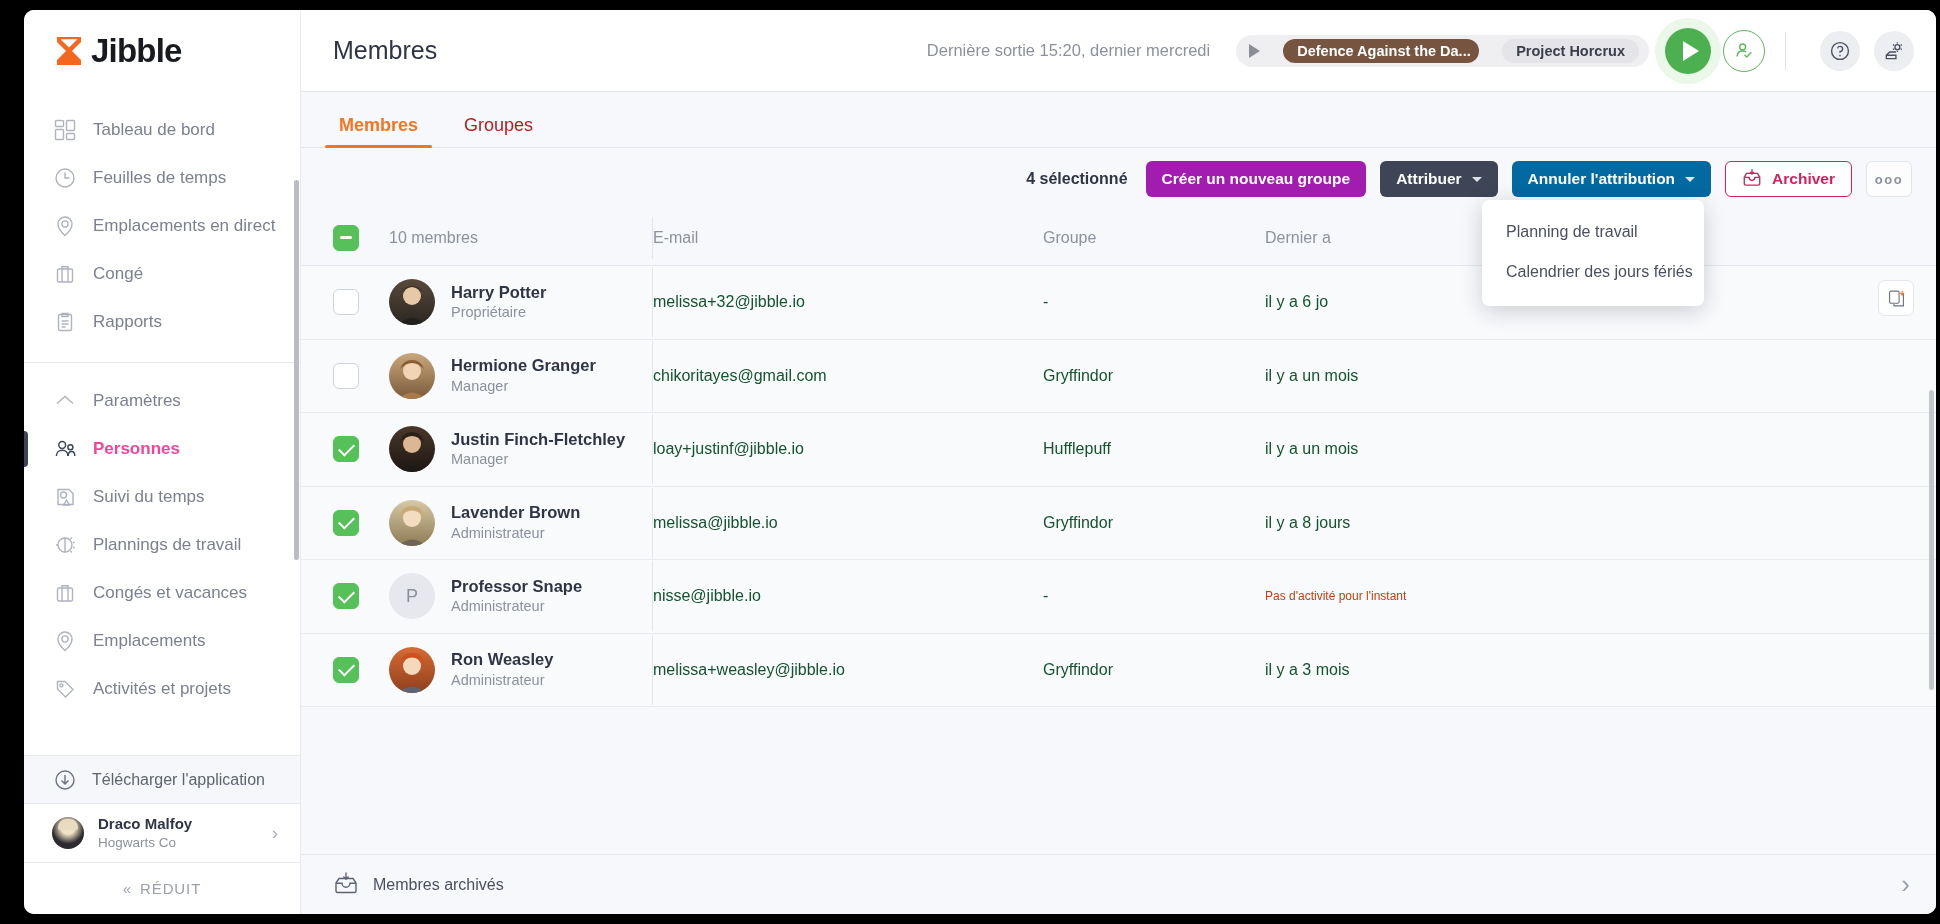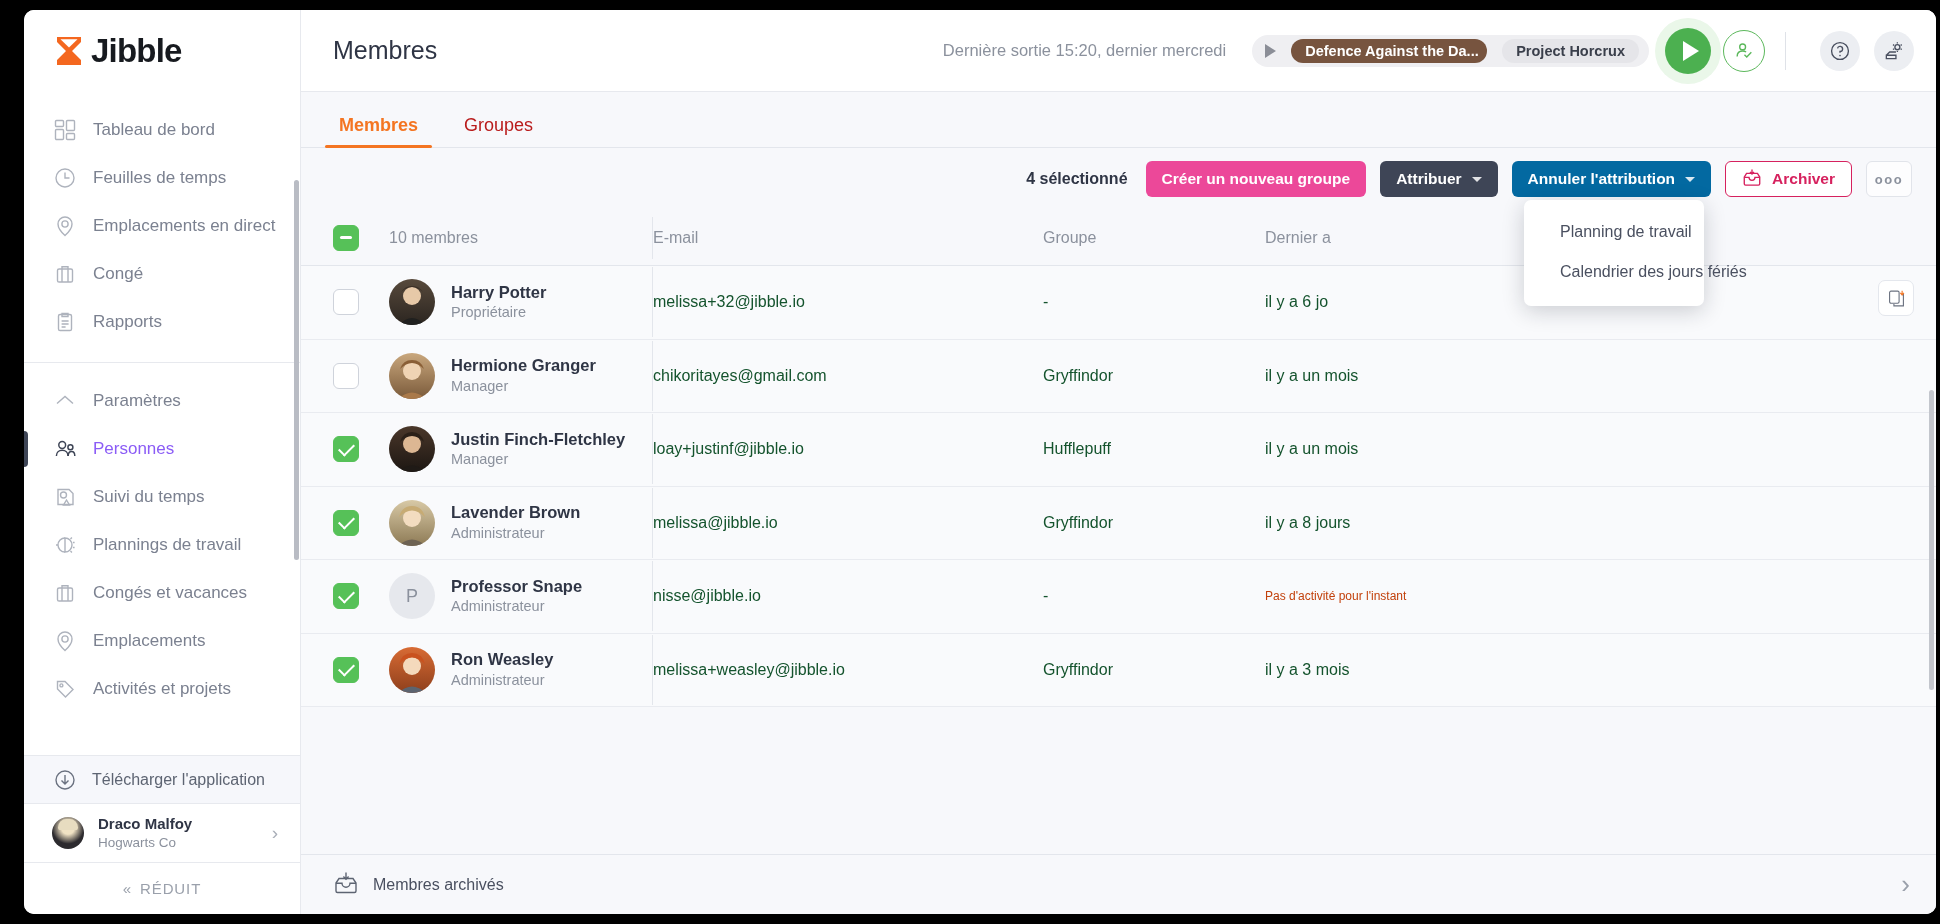--- a/index.html
+++ b/index.html
@@ -53,21 +53,21 @@
     font-size: 17px;
     position: relative;
     cursor: pointer;
   }
   .nav-item .ico {
     width: 26px; height: 26px;
     margin-right: 15px;
     display: flex; align-items: center; justify-content: center;
     flex: 0 0 26px;
   }
-  .nav-item.active { color: #8b5cf6; font-weight: normal; }
+  .nav-item.active { color: #ec4899; font-weight: bold; }
   .nav-item.active::before {
     content: ""; position: absolute;
     left: -4px; top: 6px;
     width: 8px; height: 36px;
     background: #3e4556; border-radius: 4px;
   }
   .nav-divider {
     height: 1px; background: #e7e9ee;
     margin: 16px 0 14px 0;
   }
@@ -128,21 +128,21 @@
     display: flex; align-items: center;
     padding: 0 22px 0 32px;
     flex: 0 0 82px;
   }
   .page-title { font-size: 25px; color: #2f3545; font-weight: normal; }
   .top-right { margin-left: auto; display: flex; align-items: center; gap: 0; }
   .last-out { font-size: 16.5px; color: #8b919d; margin-right: 26px; white-space: nowrap; }
   .track-pill {
     background: #efeff2; border-radius: 22px;
     height: 32px; display: flex; align-items: center;
-    padding: 0 10px 0 13px; gap: 15px;
+    padding: 0 10px 0 13px; gap: 23px;
   }
   .tri { width: 0;height:0;border-left:11px solid #8b8e97;
          border-top:7px solid transparent;border-bottom:7px solid transparent; }
   .chip {
     border-radius: 14px; height: 24px; display: flex; align-items: center;
     padding: 0 14px; font-size: 14.5px; font-weight: bold; white-space: nowrap;
   }
   .chip-activity { background: #77543f; color: #fff; max-width: 196px; overflow: hidden; }
   .chip-project { background: #e5e5e9; color: #3a3f4b; }
   .play-halo {
@@ -199,39 +199,39 @@
     flex: 0 0 62px;
     position: relative; z-index: 5;
   }
   .sel-count { font-size: 16px; color: #2f3545; font-weight: bold; margin-right: 4px; }
   .btn {
     height: 36px; border-radius: 6px; border: none;
     display: flex; align-items: center; gap: 10px;
     padding: 0 16px; font-size: 15.5px; font-weight: bold;
     font-family: inherit; cursor: pointer; white-space: nowrap;
   }
-  .btn-orange { background:#ec4899; color:#fff; }
+  .btn-orange { background:#a21caf; color:#fff; }
   .btn-navy { background:#3e4556; color:#fff; }
   .btn-slate { background:#0369a1; color:#fff; }
   .btn-outline-pink { background:#fff; color:#d6215e; border:1.4px solid #d6215e; }
   .btn-dots {
     background:#fdfdfe; color:#8b919d; border:1px solid #e1e4ea;
     width: 46px; justify-content:center; padding:0; letter-spacing:1.5px; font-size:13px;
   }
   .caret { width:0;height:0;border-top:5px solid currentColor;
     border-left:5px solid transparent;border-right:5px solid transparent; opacity:.85; }
 
   .dropdown {
     position: absolute;
     right: 232px; top: 52px;
-    width: 180px;
+    width: 222px;
     background: #fff;
     border-radius: 7px;
     box-shadow: 0 5px 22px rgba(20,24,40,.20);
-    padding: 12px 0 14px 16px;
+    padding: 12px 0 14px 4px;
     z-index: 40;
   }
   .dd-item {
     padding: 11px 20px; font-size: 16px; color: #4a5060; cursor: pointer;
     white-space: nowrap;
   }
 
   
   .table-wrap { flex: 1 1 auto; background:#f7f8fb; position: relative; overflow: hidden; }
   .thead {

